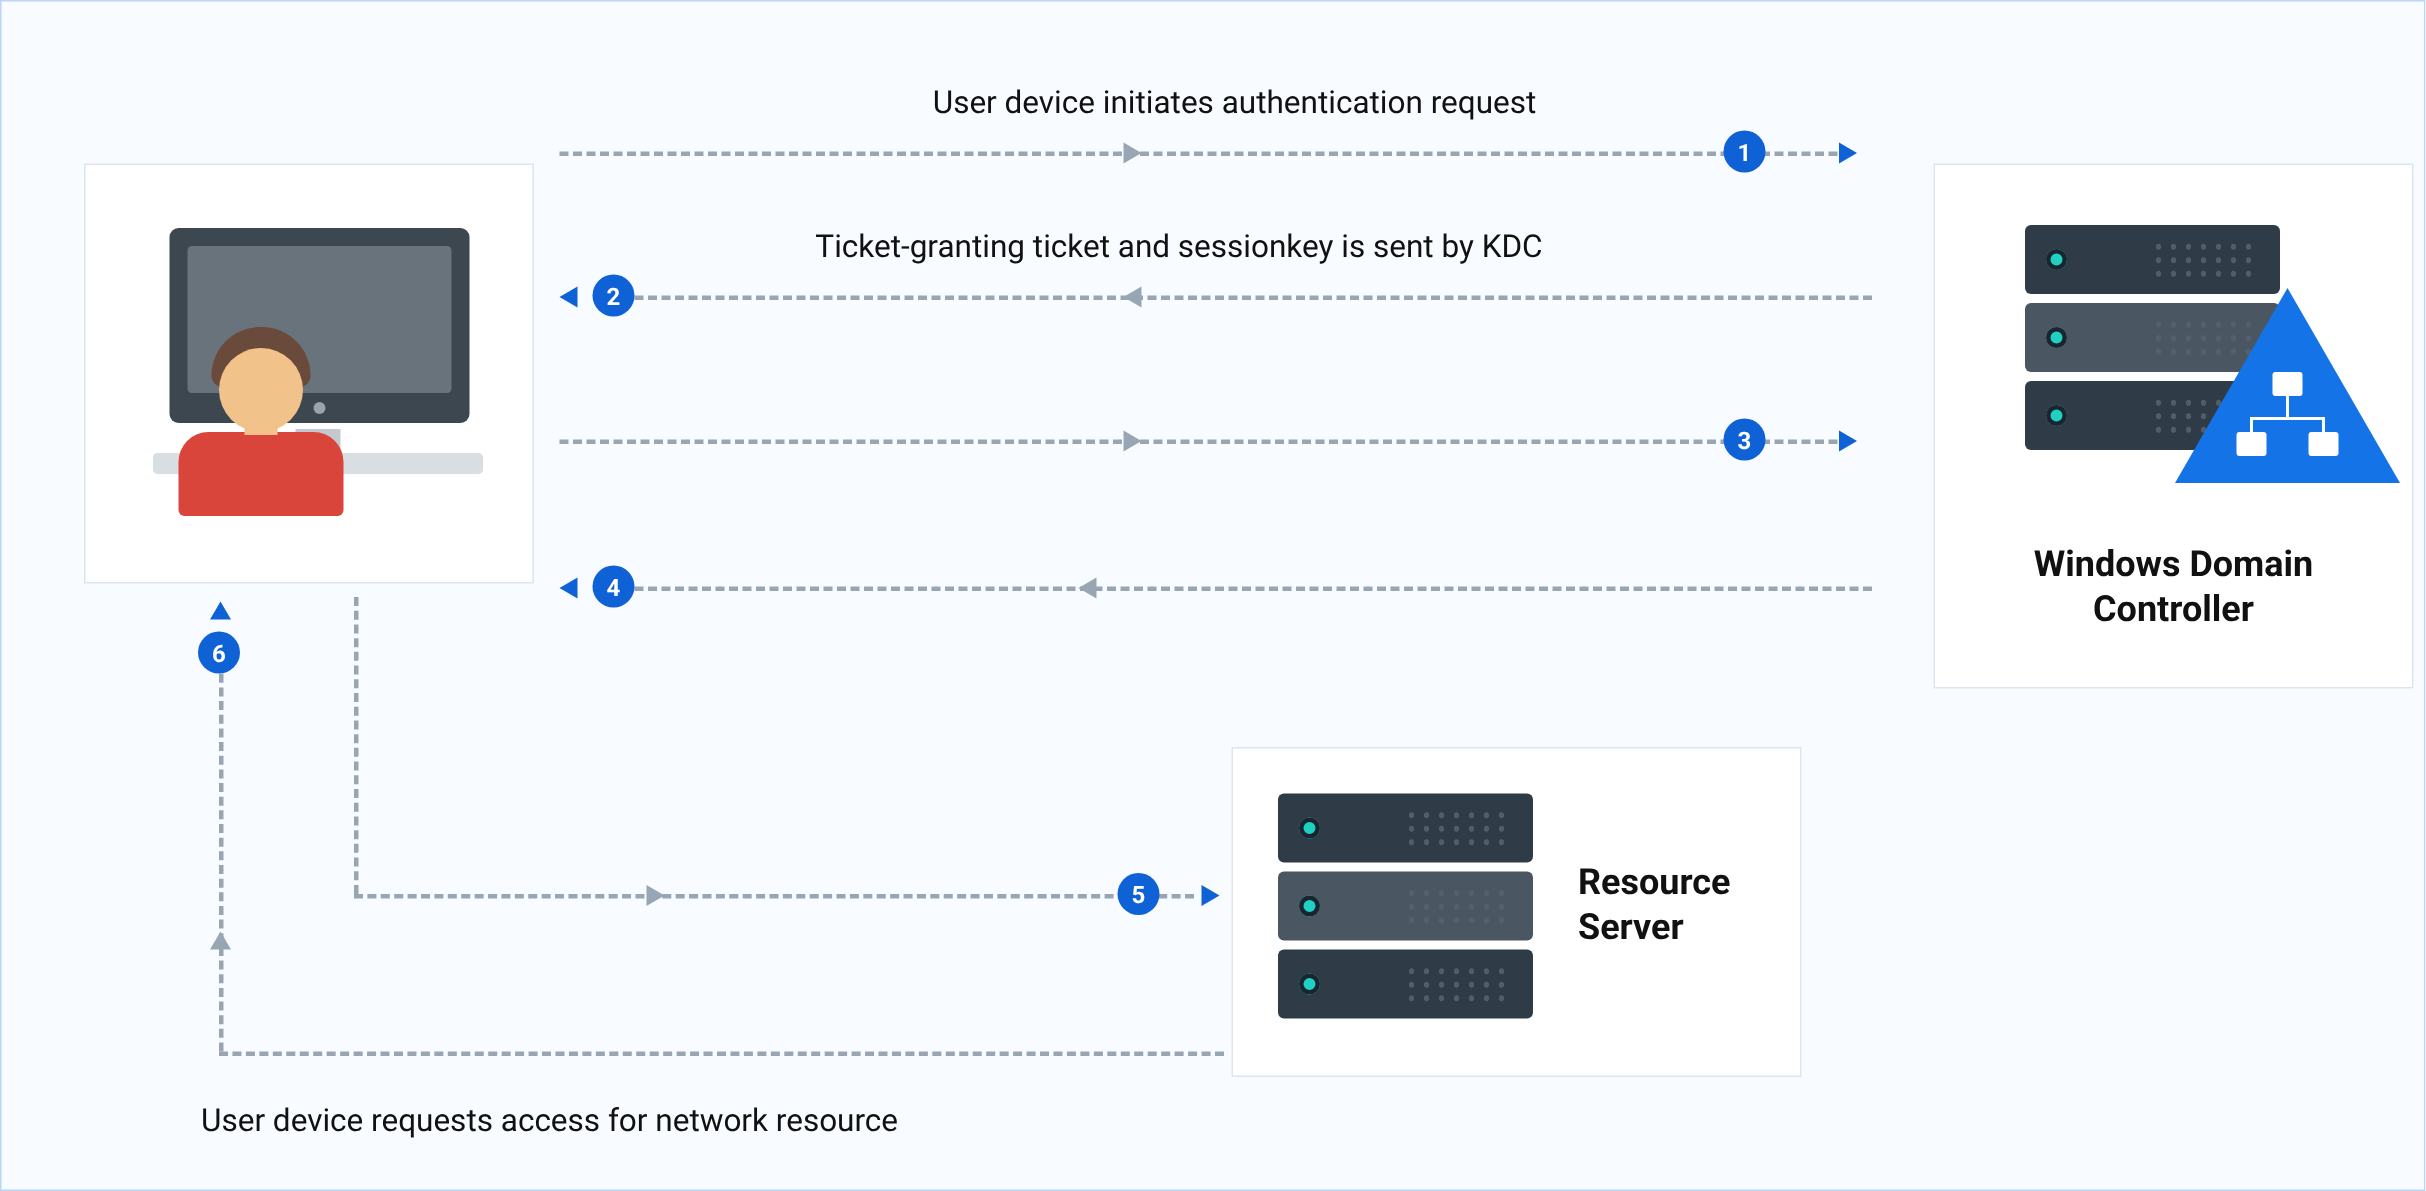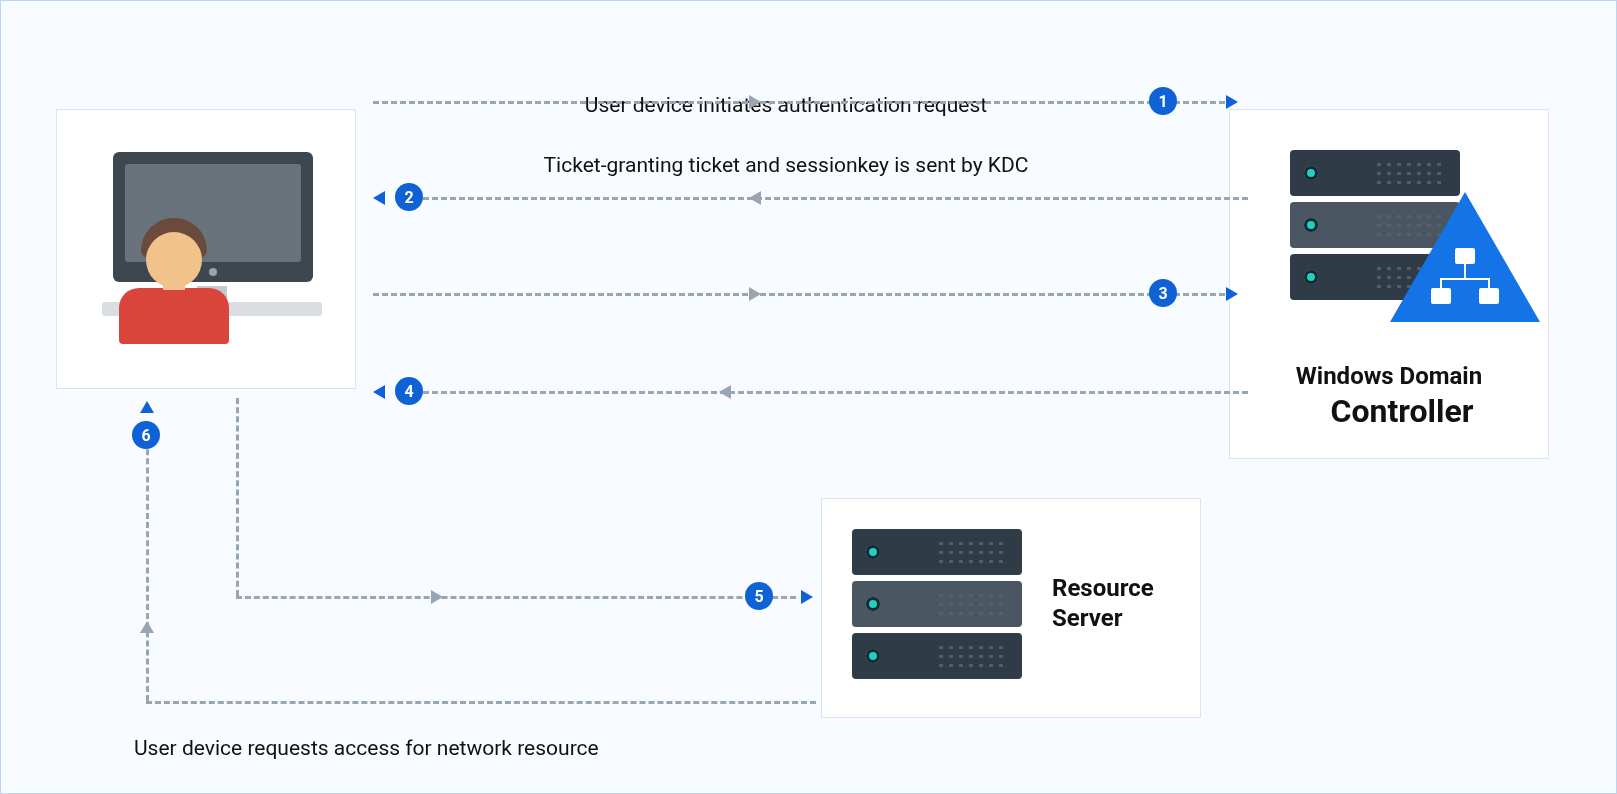--- a/index.html
+++ b/index.html
@@ -119,21 +119,21 @@
     </div>
     <div class="mon-btn" style="left:152px; top:158px;"></div>
     <div class="mon-neck" style="left:140px; top:176px;"></div>
     <div class="mon-stand" style="left:45px; top:192px;"></div>
     <div class="user-body" style="left:62px; top:178px;"></div>
     <div class="user-neck" style="left:106px; top:166px;"></div>
     <div class="user-hair" style="left:84px; top:108px;"></div>
     <div class="user-head" style="left:89px; top:122px;"></div>
   </div>
 
-  <div class="box" style="left:1228px; top:108px; width:320px; height:350px;text-align:right;">
+  <div class="box" style="left:1288px; top:108px; width:320px; height:350px;text-align:right;">
     <div class="server-stack" style="left:60px; top:40px;">
       <div class="rack">
           <div class="led"></div>
           <div class="dots"></div>
         </div>
       <div class="rack alt">
           <div class="led"></div>
           <div class="dots"></div>
         </div>
       <div class="rack">
@@ -145,21 +145,21 @@
     <div class="ad-nodes" style="left:195px; top:138px;">
       <div class="n n1"></div>
         <div class="n n2"></div>
         <div class="n n3"></div>
       <div class="l" style="left:39px; top:16px; width:2px; height:14px;"></div>
       <div class="l" style="left:15px; top:30px; width:50px; height:2px;"></div>
       <div class="l" style="left:15px; top:30px; width:2px; height:10px;"></div>
       <div class="l" style="left:63px; top:30px; width:2px; height:10px;"></div>
     </div>
     <div class="label bold" style="left:50%; top:252px; transform:translateX(-50%); font-size:24px;">Windows Domain</div>
-    <div class="label bold" style="left:50%; top:282px; transform:translateX(-50%); font-size:32px;margin-left:13px;">Controller</div>
+    <div class="label bold" style="left:50%; top:282px; transform:translateX(-50%); font-size:24px;">Controller</div>
   </div>
 
   <div class="box" style="left:820px; top:497px; width:380px; height:220px;">
     <div class="server-stack" style="left:30px; top:30px;">
       <div class="rack">
           <div class="led"></div>
           <div class="dots"></div>
         </div>
       <div class="rack alt">
           <div class="led"></div>
@@ -167,21 +167,21 @@
         </div>
       <div class="rack">
           <div class="led"></div>
           <div class="dots"></div>
         </div>
     </div>
     <div class="label bold" style="left:230px; top:75px; font-size:24px;">Resource</div>
     <div class="label bold" style="left:230px; top:105px; font-size:24px;text-align:center;">Server</div>
   </div>
 
-  <div class="label center" style="left:785px; top:56px;margin-top:36px;">User device initiates authentication request</div>
+  <div class="label center" style="left:822px; top:56px;">User device initiates authentication request</div>
   <div class="hline" style="left:372px; top:100px; width:852px;"></div>
   <div class="arrow right-grey" style="left:748px; top:94px;"></div>
   <div class="badge" style="left:1148px; top:86px;">
     <span>1</span>
   </div>
   <div class="arrow right-blue" style="left:1225px; top:94px;"></div>
 
   <div class="label center" style="left:785px; top:152px;">Ticket-granting ticket and sessionkey is sent by KDC</div>
   <div class="hline" style="left:395px; top:196px; width:852px;"></div>
   <div class="arrow left-grey" style="left:748px; top:190px;"></div>

